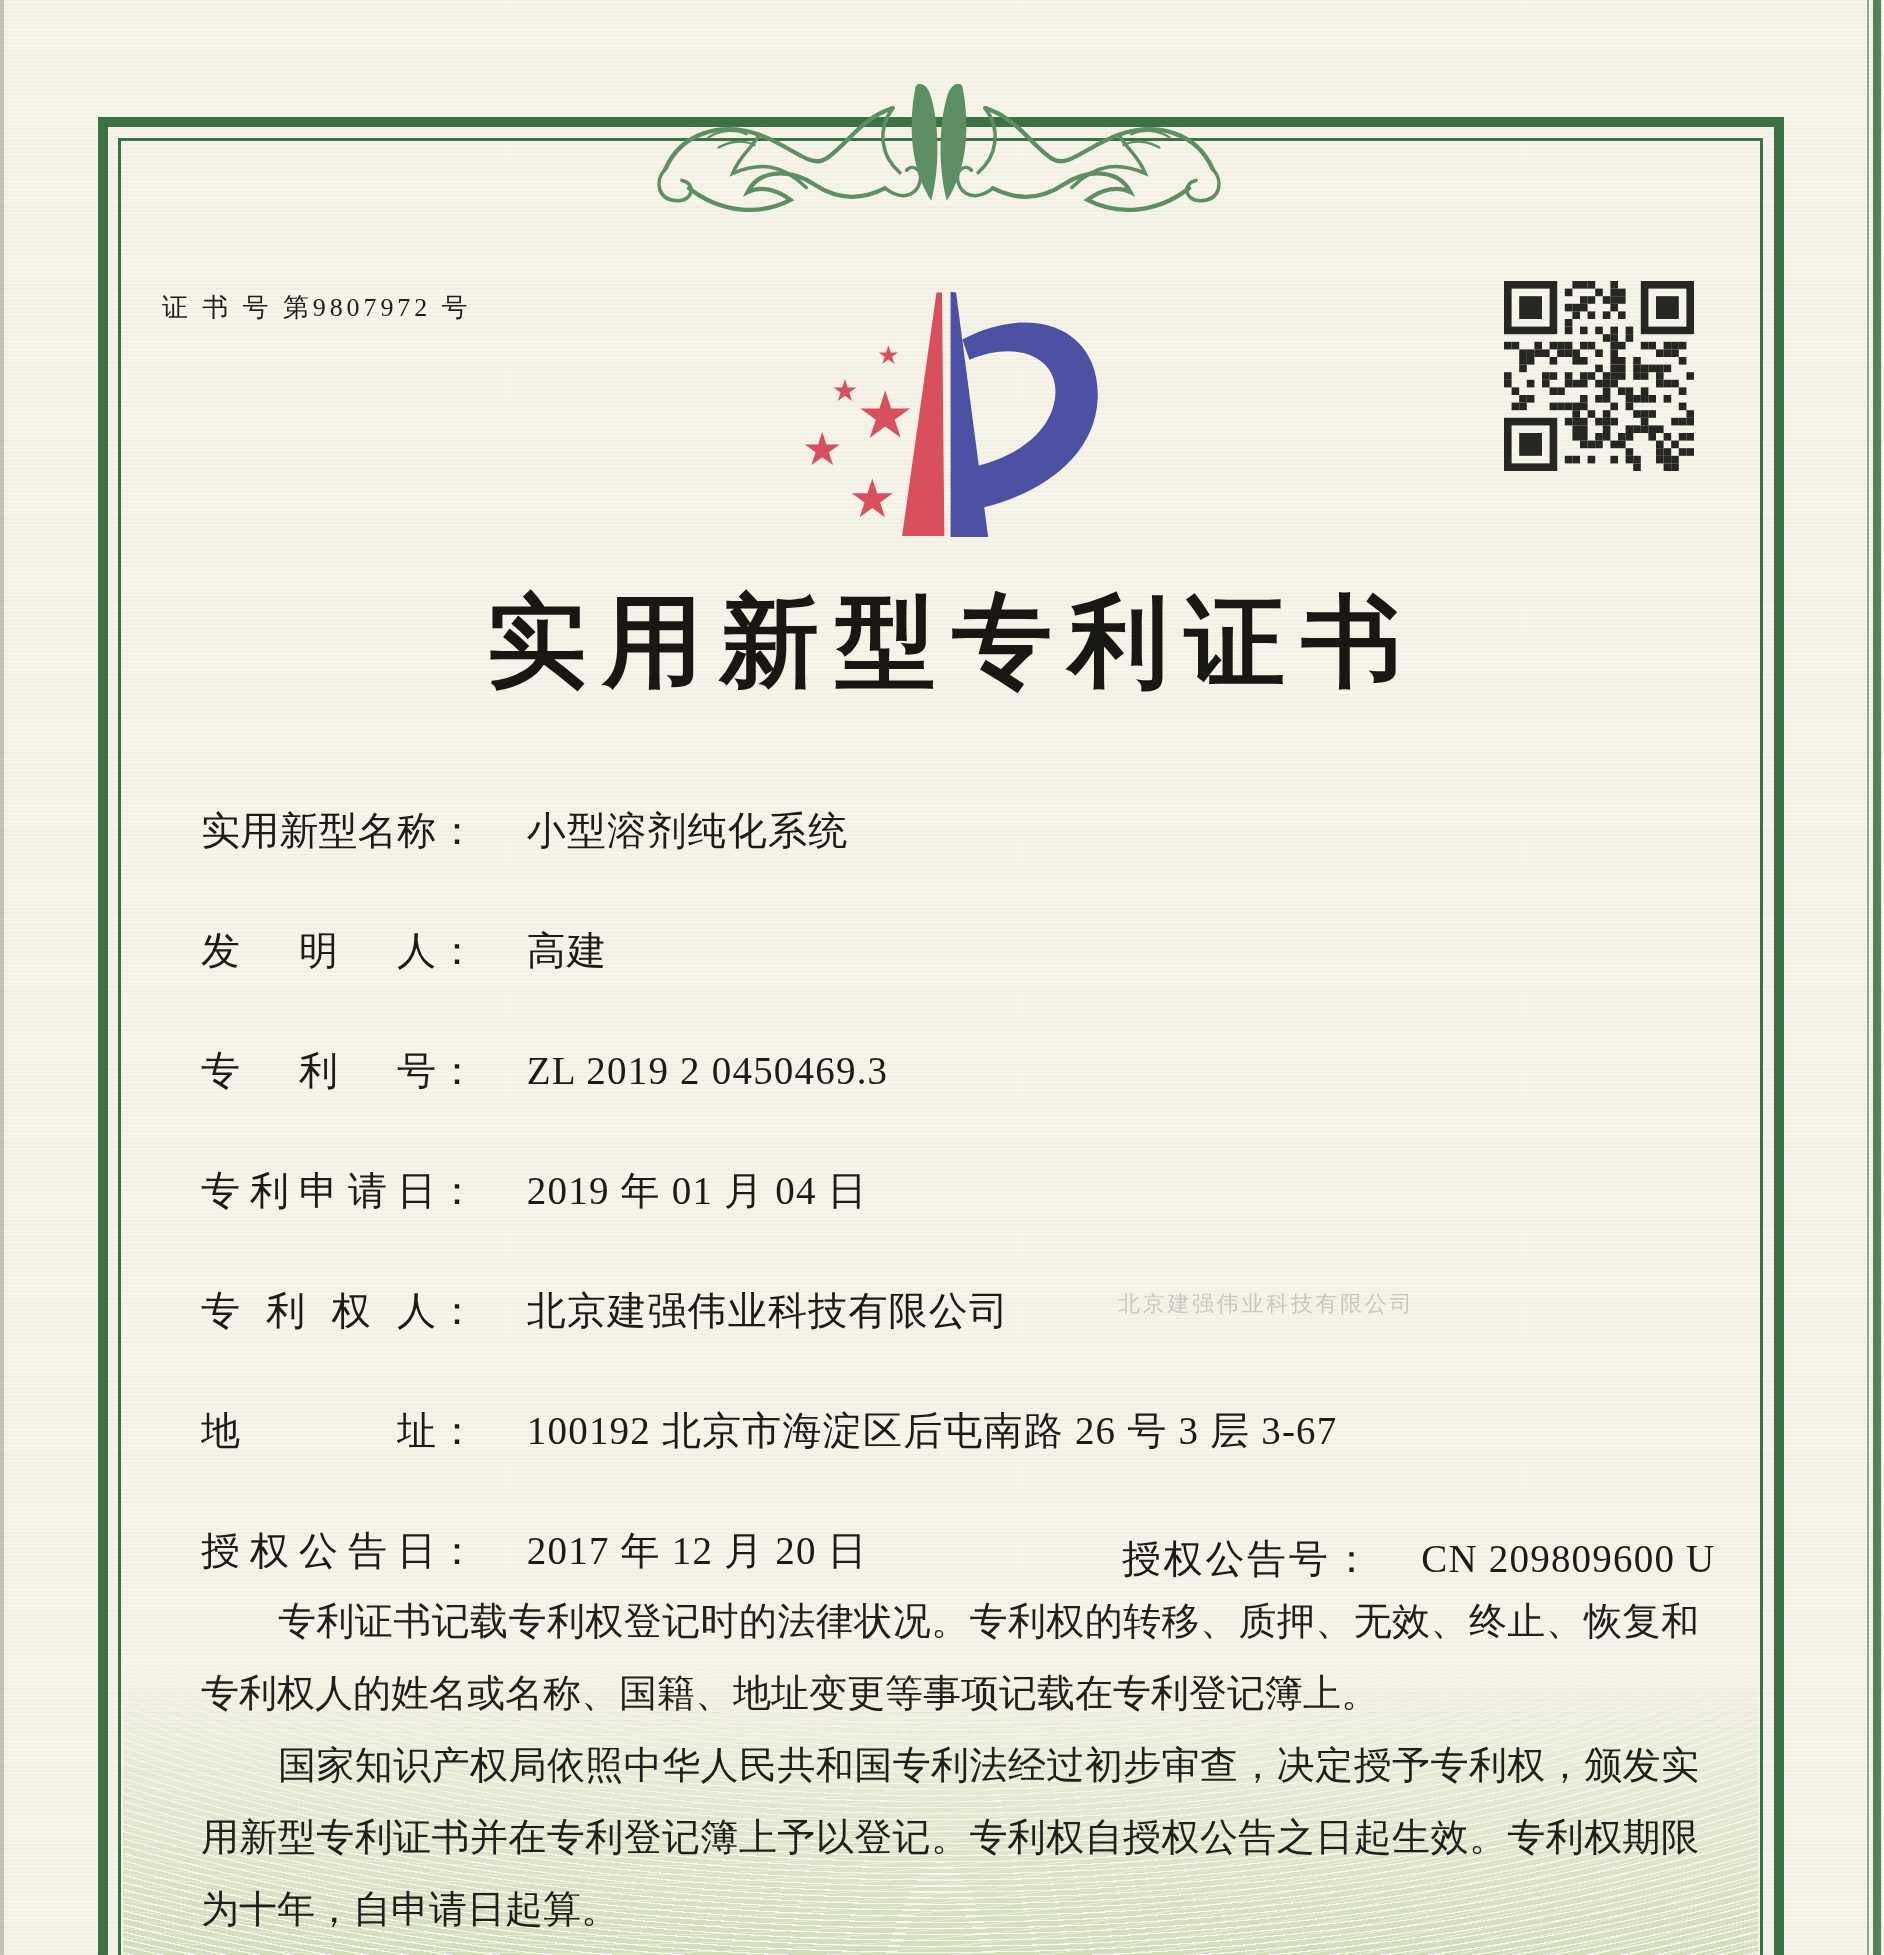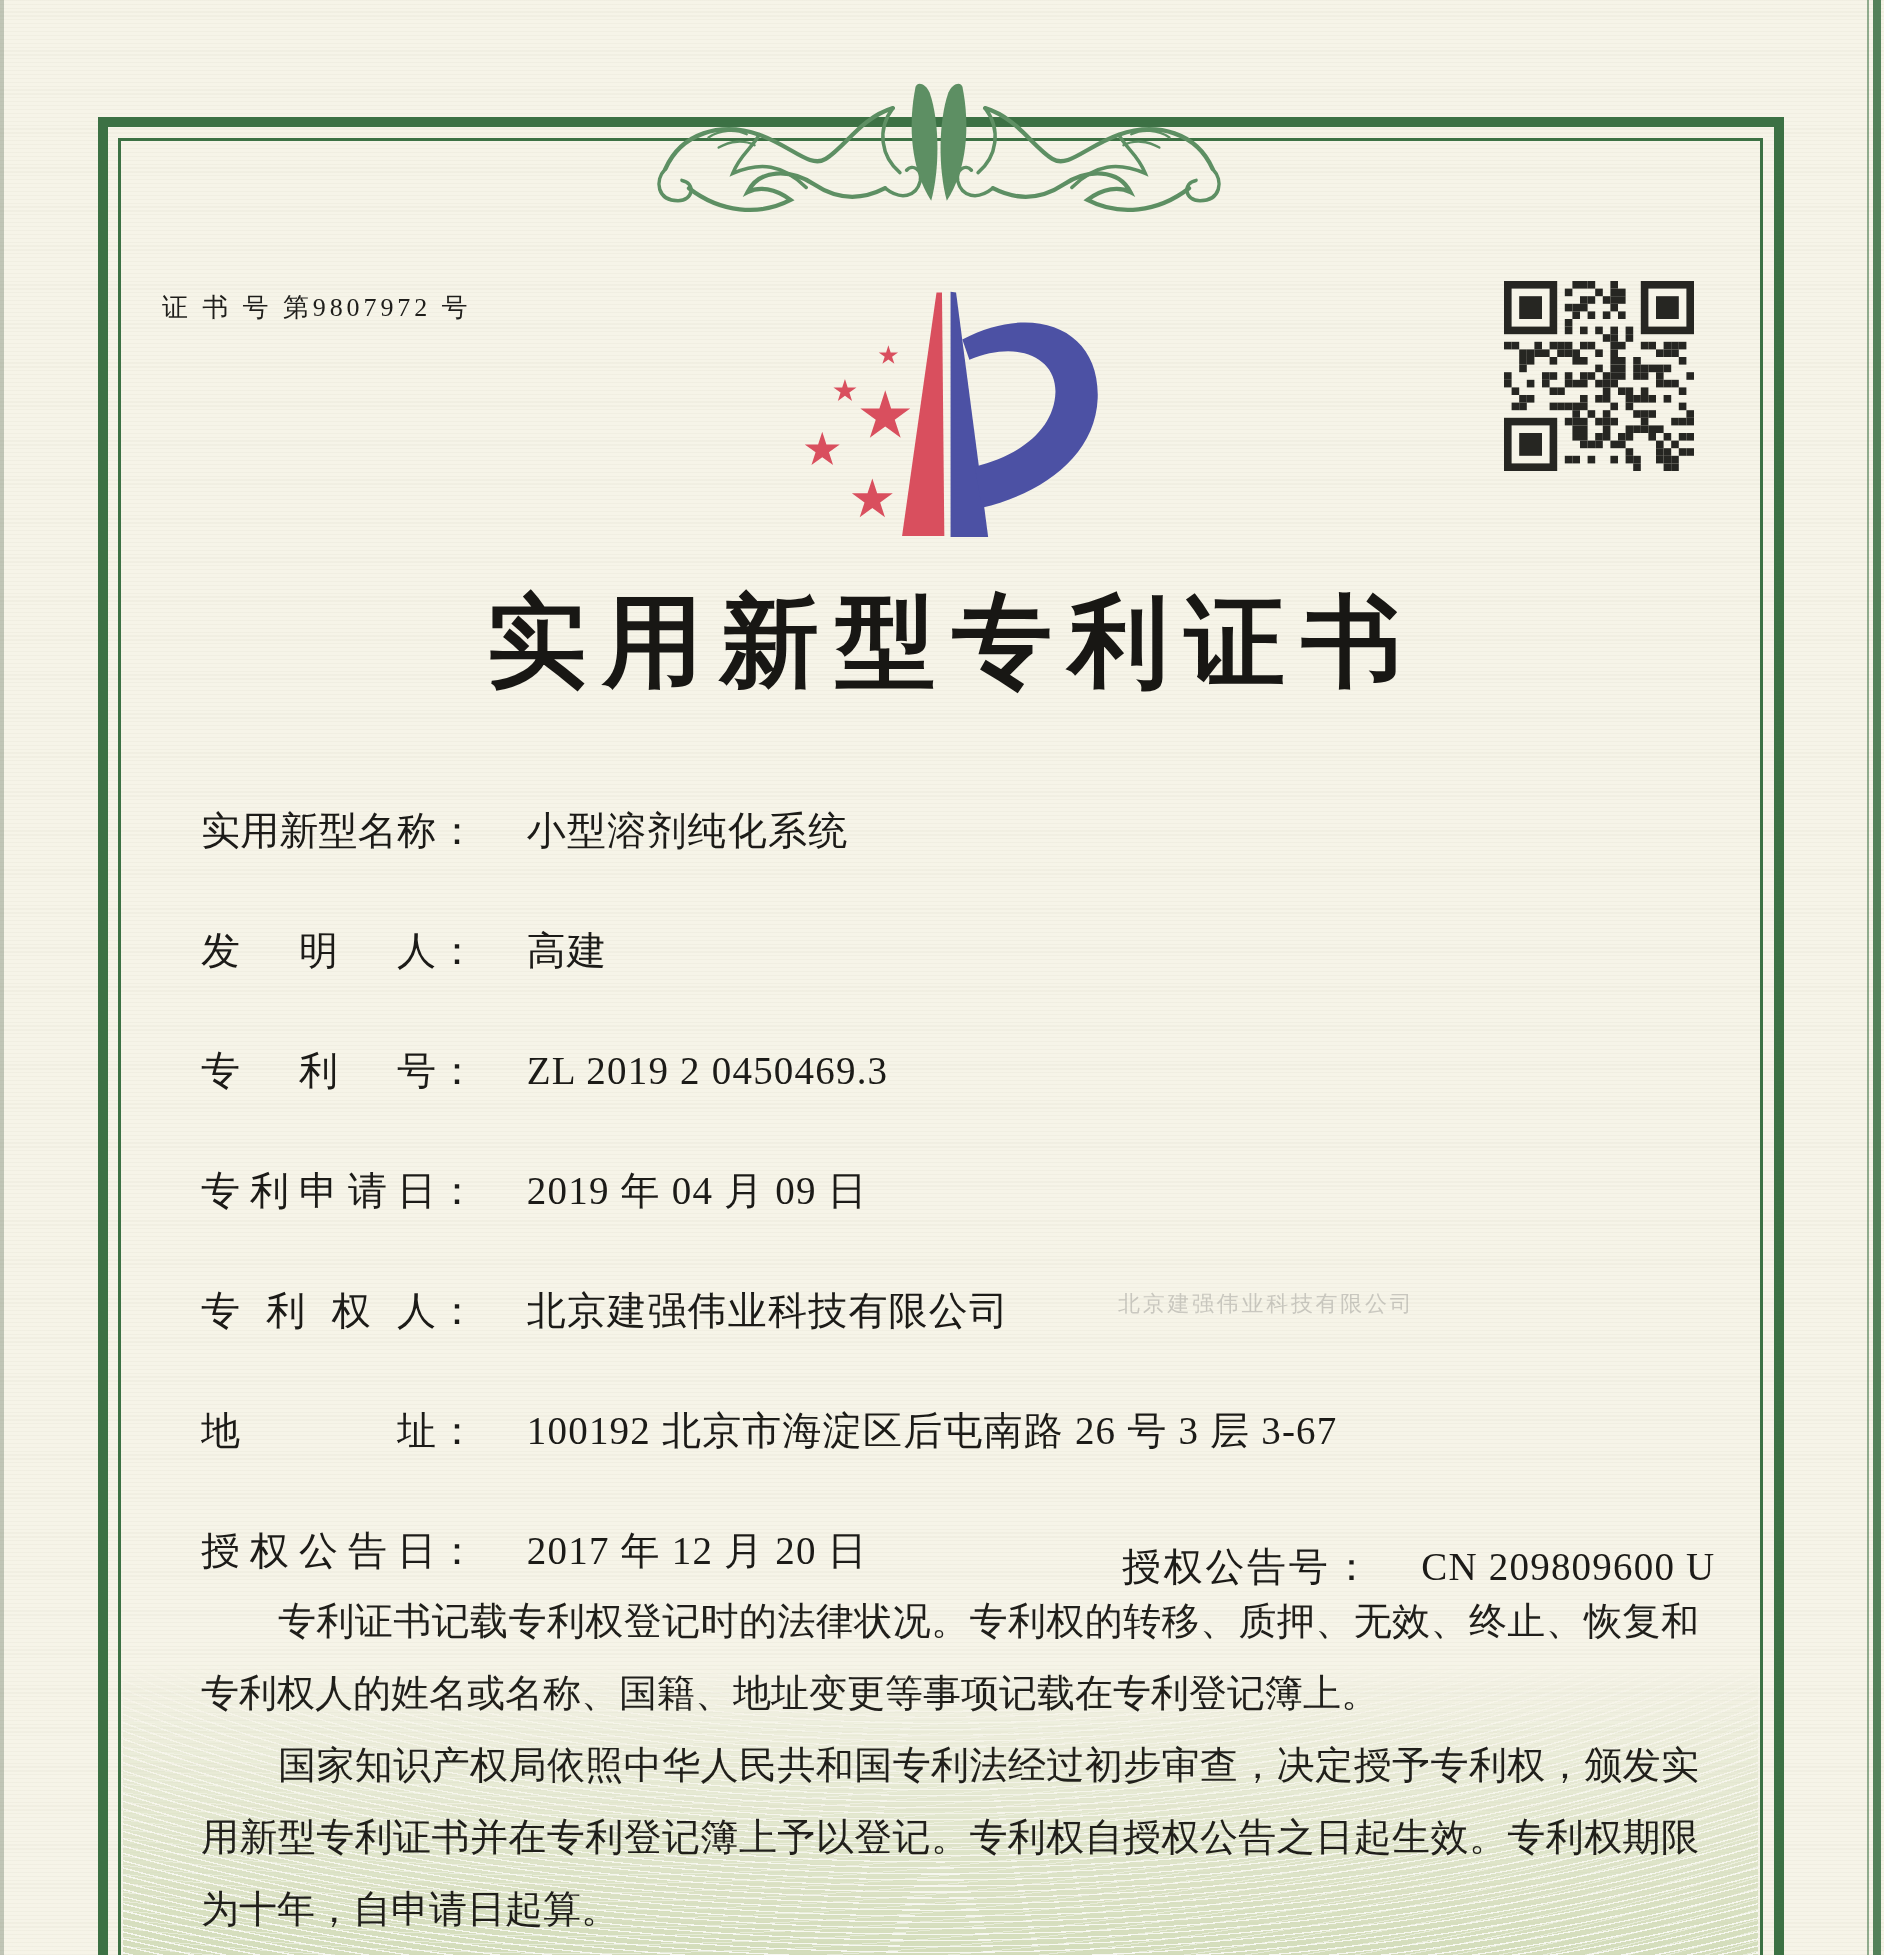--- a/index.html
+++ b/index.html
@@ -42,21 +42,21 @@
 
   .title{position:absolute;left:0;right:0;top:576px;text-align:center;font-size:100px;font-weight:700;
          letter-spacing:16.4px;padding-left:19px;color:#181714;z-index:3;}
 
   .fields{position:absolute;left:201px;top:810px;right:141px;z-index:3;font-size:39px;color:var(--text-dark);}
   .frow{position:relative;line-height:41px;margin-bottom:79px;white-space:nowrap;}
   .flabel{display:inline-flex;justify-content:space-between;width:235px;vertical-align:top;}
   .flabel-natural{display:inline;letter-spacing:2.7px;}
   .fcolon{margin:0 10.2px 0 1.6px;}
   .fvalue{letter-spacing:1.2px;margin-left:40px;}
-  .pair2{position:absolute;left:921px;top:16px;}
+  .pair2{position:absolute;left:921px;top:8px;}
 
   .body{position:absolute;left:201px;width:1498px;top:1585px;z-index:3;font-size:38px;line-height:72px;
         text-align:justify;color:#201f1b;}
   .body p{text-indent:77px;}
 
   .watermark{position:absolute;left:1118px;top:1289px;font-size:22px;letter-spacing:2.7px;
              color:rgba(100,100,100,.30);z-index:2;}
 </style>
 </head>
 <body>
@@ -326,21 +326,21 @@
           <span>号</span>
         </span><span class="fcolon">：</span><span class="fvalue">ZL 2019 2 0450469.3</span>
     </div>
     <div class="frow">
       <span class="flabel">
           <span>专</span>
           <span>利</span>
           <span>申</span>
           <span>请</span>
           <span>日</span>
-        </span><span class="fcolon">：</span><span class="fvalue">2019 年 04 月 09 日</span>
+        </span><span class="fcolon">：</span><span class="fvalue">2019 年 01 月 04 日</span>
     </div>
     <div class="frow">
       <span class="flabel">
           <span>专</span>
           <span>利</span>
           <span>权</span>
           <span>人</span>
         </span><span class="fcolon">：</span><span class="fvalue">北京建强伟业科技有限公司</span>
     </div>
     <div class="frow">

